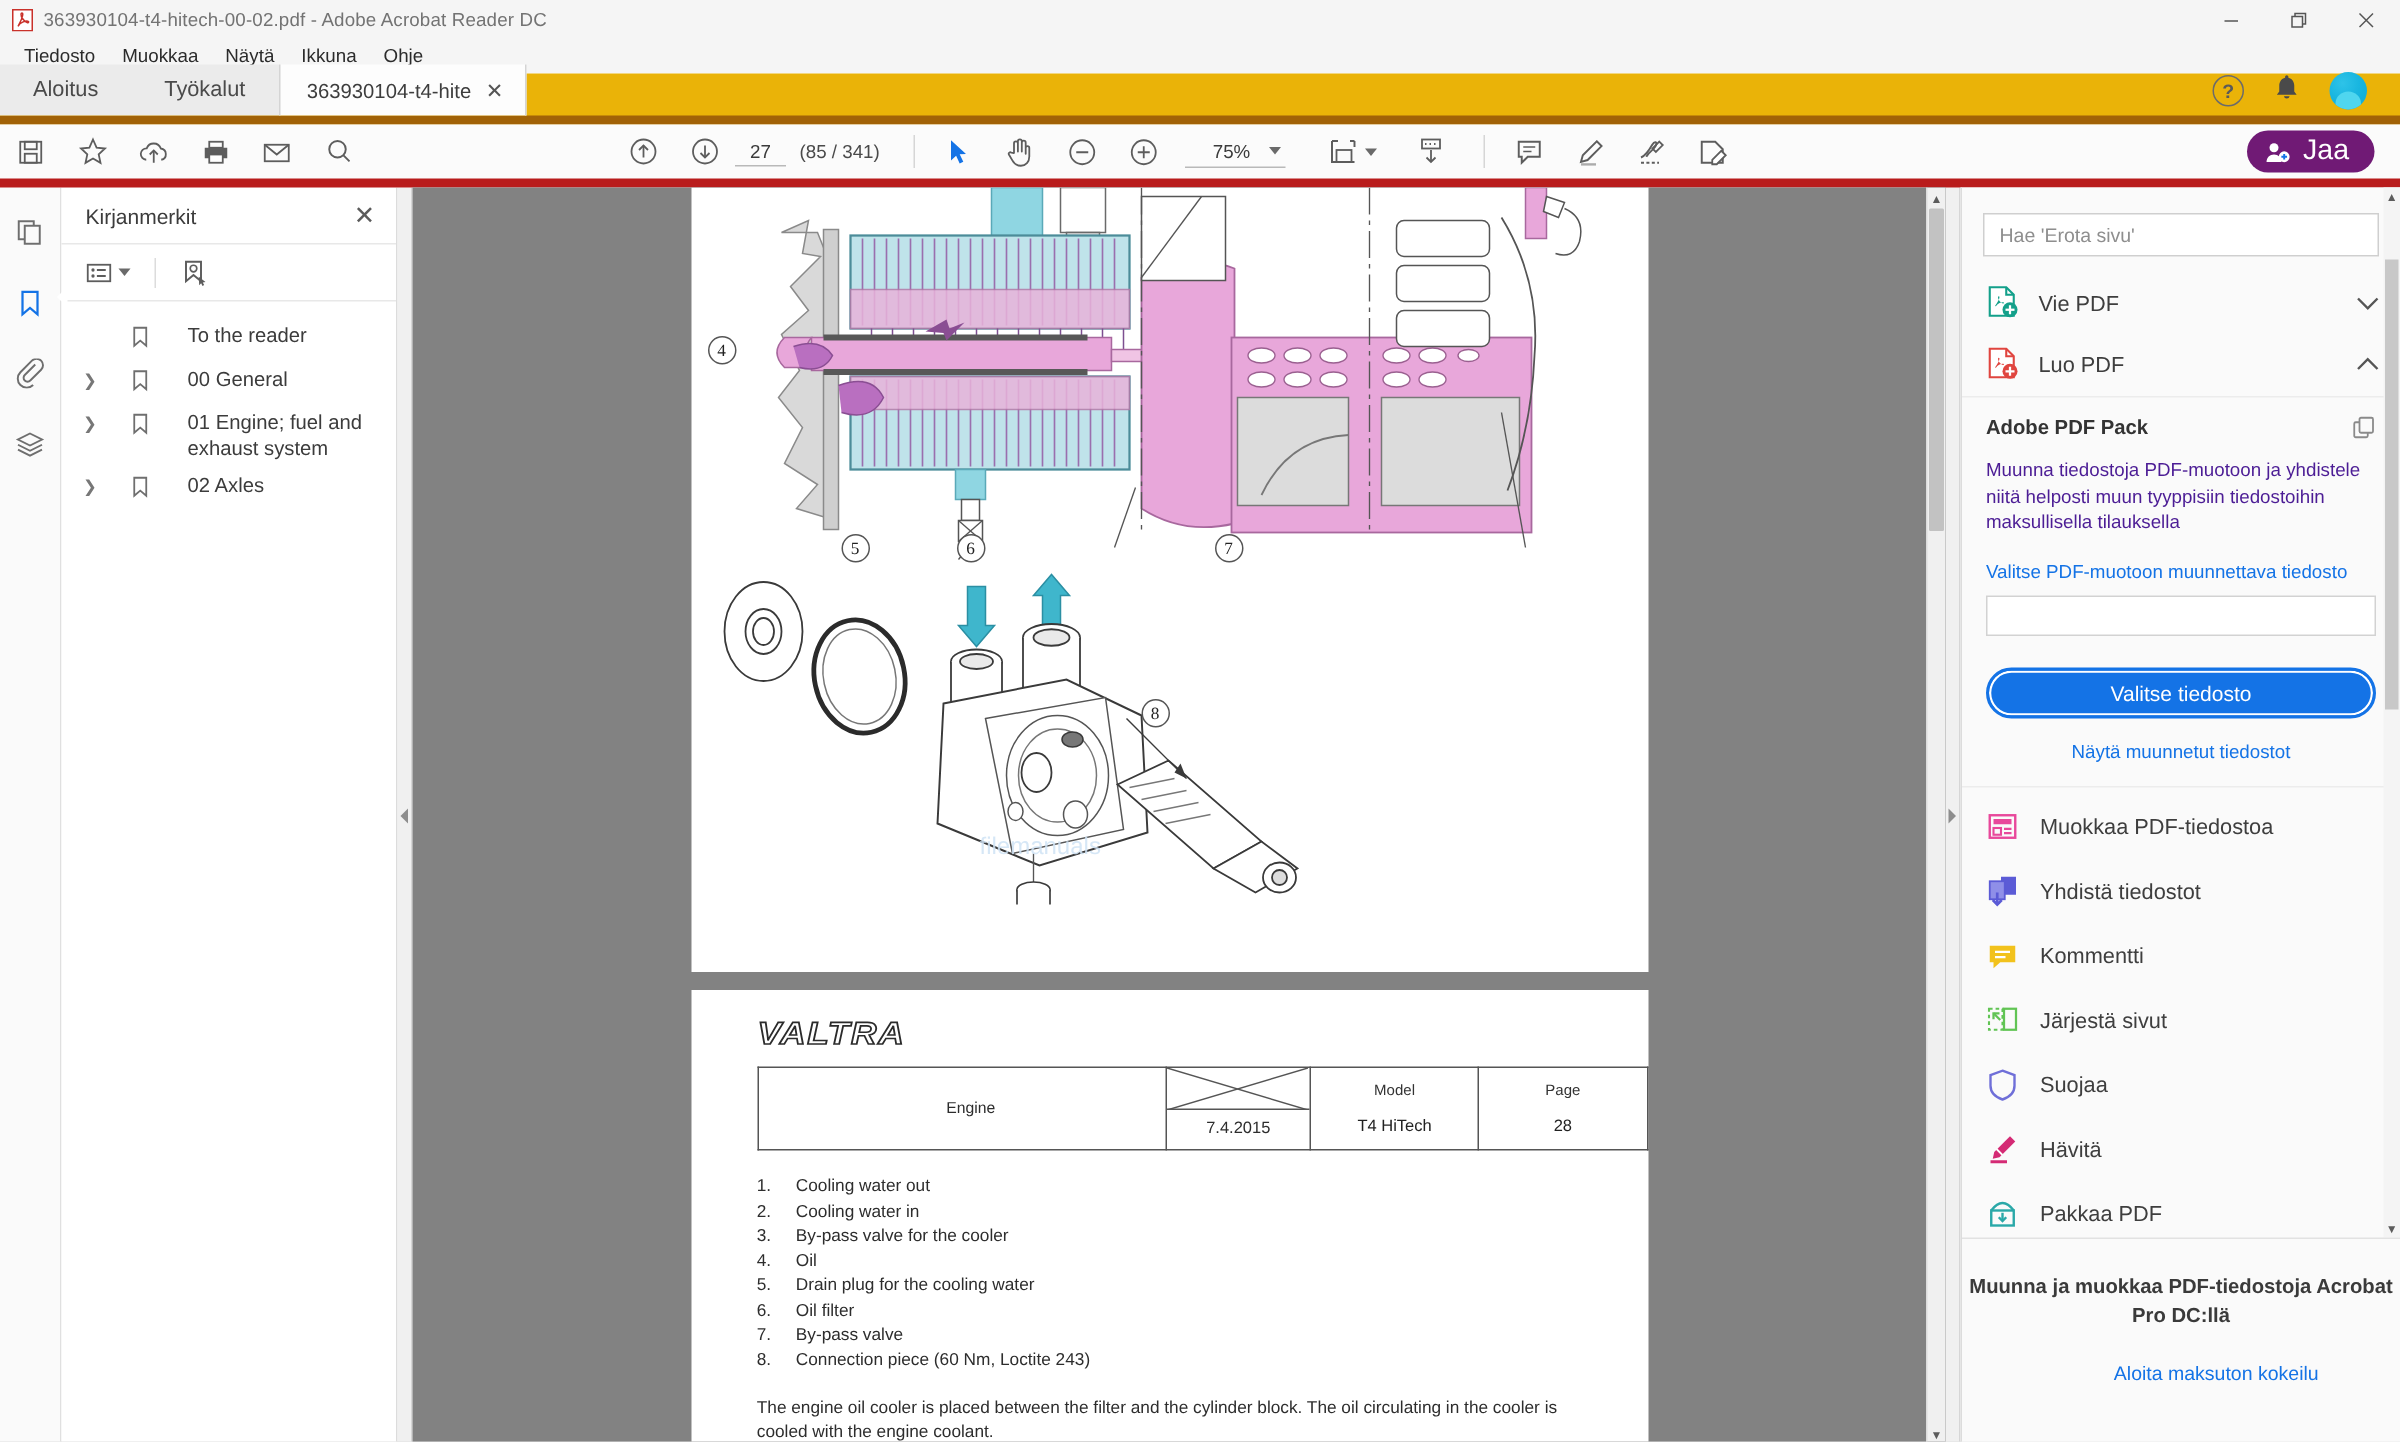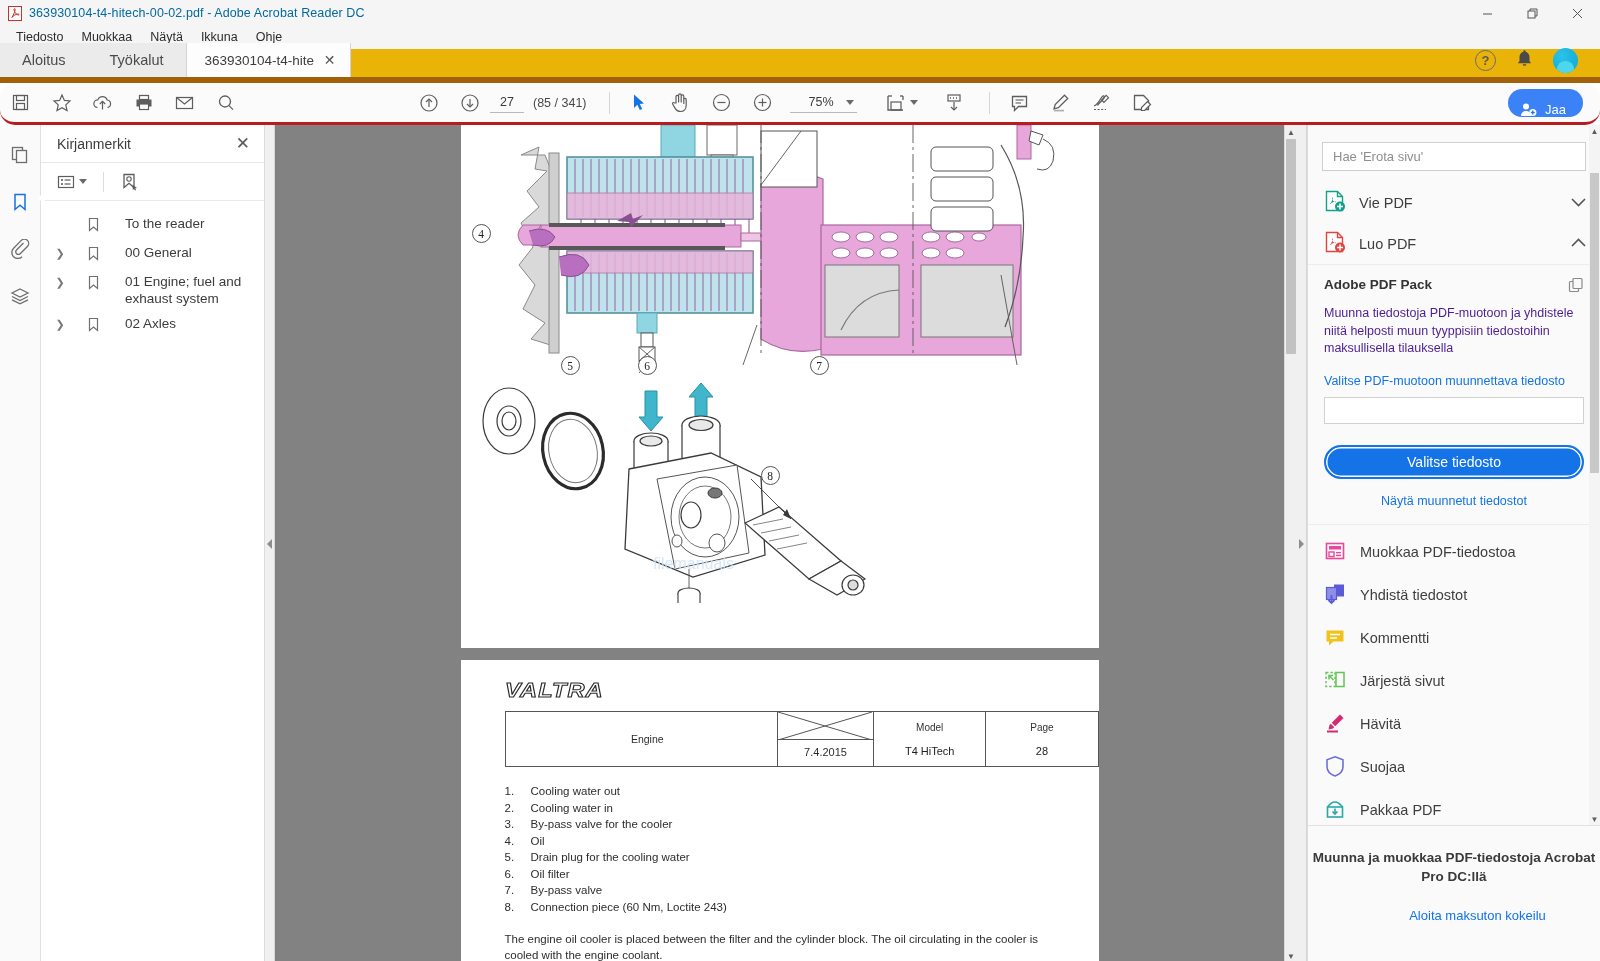--- a/index.html
+++ b/index.html
@@ -15,21 +15,21 @@
   
   .titlebar {
     height: 26px; background: #f5f5f5; display: flex; align-items: center;
     border-bottom: 0px solid #e6e6e6; position: relative;
   }
   .tb-icon {
     width: 14px; height: 15px; margin-left: 8px; margin-right: 7px;
     position: relative; flex: none;
   }
   .tb-icon svg { display: block; }
-  .tb-title { font-size: 12.5px; color: #0369a1; letter-spacing: .1px; }
+  .tb-title { font-size: 12.5px; color: #737373; letter-spacing: .1px; }
   .winbtns { margin-left: auto; display: flex; height: 26px; }
   .winbtn {
     width: 45px; height: 26px; display: flex; align-items: center;
     justify-content: center; color: #555;
   }
 
   
   .menubar {
     height: 23px; background: #f5f5f5; display: flex; align-items: center;
     padding-left: 8px; gap: 2px;
@@ -68,22 +68,22 @@
     background: radial-gradient(circle at 35% 30%, #2ec3e8 0%, #19b6e0 45%, #0fa8d4 100%);
     position: relative; overflow: hidden;
   }
   .avatar::after {
     content: ""; position: absolute; left: 4px; top: 13px; width: 17px; height: 16px;
     border-radius: 50% 50% 0 0; background: #4fd6ef;
   }
 
   
   .toolbar {
-    height: 42px; background: #fbfbfb; border-bottom: 3px solid #b91c1c;
-    display: flex; align-items: center; position: relative; border-radius: 15px;
+    height: 42px; background: #fbfbfb; border-bottom: 6px solid #b91c1c;
+    display: flex; align-items: center; position: relative;
   }
   .tgrp { display: flex; align-items: center; }
   .tbtn {
     width: 41px; height: 42px; display: flex; align-items: center;
     justify-content: center; color: #5d5d5d; cursor: pointer;
   }
   .tsep { width: 1px; height: 22px; background: #d6d6d6; margin: 0 9px; }
   .pagebox {
     width: 34px; height: 20px; border: none; border-bottom: 1px solid #b9b9b9;
     text-align: center; font-size: 12.5px; color: #3b3b3b; background: transparent;
@@ -94,22 +94,22 @@
     font-size: 12.5px; color: #3b3b3b; width: 40px; text-align: right;
   }
   .zoomwrap {
     display: flex; align-items: center; gap: 12px; margin-left: 7px;
     border-bottom: 1px solid #b9b9b9; height: 21px; padding: 0 3px 0 4px;
   }
   .caret { width: 0; height: 0; border-left: 4px solid transparent;
     border-right: 4px solid transparent; border-top: 5px solid #6a6a6a; }
   .share-btn {
     margin-left: auto; margin-right: 17px; height: 28px; padding: 0 17px 0 12px;
-    background: #3b82f6; color: #fff; border-radius: 14px; display: flex;
-    align-items: flex-end; gap: 8px; font-size: 13px; cursor: pointer;
+    background: #701a75; color: #fff; border-radius: 14px; display: flex;
+    align-items: center; gap: 8px; font-size: 19px; cursor: pointer;
   }
 
   
   .workspace { display: flex; height: 838px; background: #fff; }
 
   
   .rail {
     width: 41px; background: #fafafa; border-right: 1px solid #e0e0e0;
     padding-top: 14px; display: flex; flex-direction: column; align-items: center;
     gap: 15px; flex: none;
@@ -959,34 +959,34 @@
             <rect x="12" y="3.5" width="8" height="14" fill="none" stroke="#61c454" stroke-width="1.5"></rect>
             <polyline points="9,6.5 5,6.5 5,10.5" fill="none" stroke="#61c454" stroke-width="1.5"></polyline>
             <line x1="5" y1="6.5" x2="9.5" y2="11" stroke="#61c454" stroke-width="1.5"></line>
           </svg>
         </span>
         <span class="tlabel">Järjestä sivut</span>
       </div>
       <div class="toolrow">
         <span>
           <svg width="22" height="22" viewBox="0 0 22 22">
+            <path d="M11 1.8l8 3v7c0 5-4 7.8-8 9.2-4-1.4-8-4.2-8-9.2v-7z" fill="none" stroke="#6f6fd8" stroke-width="1.6"></path>
+          </svg>
+        </span>
+        <span class="tlabel">Suojaa</span>
+      </div>
+      <div class="toolrow">
+        <span>
+          <svg width="22" height="22" viewBox="0 0 22 22">
             <path d="M16 2.5l3.5 3.5-10.5 10.5-4.5 1 1-4.5z" fill="#d42a74"></path>
             <line x1="3" y1="19.5" x2="14" y2="19.5" stroke="#d42a74" stroke-width="2"></line>
             <line x1="7" y1="11" x2="11" y2="15" stroke="#fff" stroke-width="1.2"></line>
           </svg>
         </span>
         <span class="tlabel">Hävitä</span>
-      </div>
-      <div class="toolrow">
-        <span>
-          <svg width="22" height="22" viewBox="0 0 22 22">
-            <path d="M11 1.8l8 3v7c0 5-4 7.8-8 9.2-4-1.4-8-4.2-8-9.2v-7z" fill="none" stroke="#6f6fd8" stroke-width="1.6"></path>
-          </svg>
-        </span>
-        <span class="tlabel">Suojaa</span>
       </div>
       <div class="toolrow">
         <span>
           <svg width="22" height="22" viewBox="0 0 22 22">
             <path d="M3.5 9 Q11 -1 18.5 9" fill="none" stroke="#2aa8a8" stroke-width="1.6"></path>
             <rect x="3.5" y="9" width="15" height="10" fill="none" stroke="#2aa8a8" stroke-width="1.6"></rect>
             <line x1="11" y1="10.5" x2="11" y2="16" stroke="#2aa8a8" stroke-width="1.6"></line>
             <polyline points="8.5,13.5 11,16 13.5,13.5" fill="none" stroke="#2aa8a8" stroke-width="1.6"></polyline>
           </svg>
         </span>

